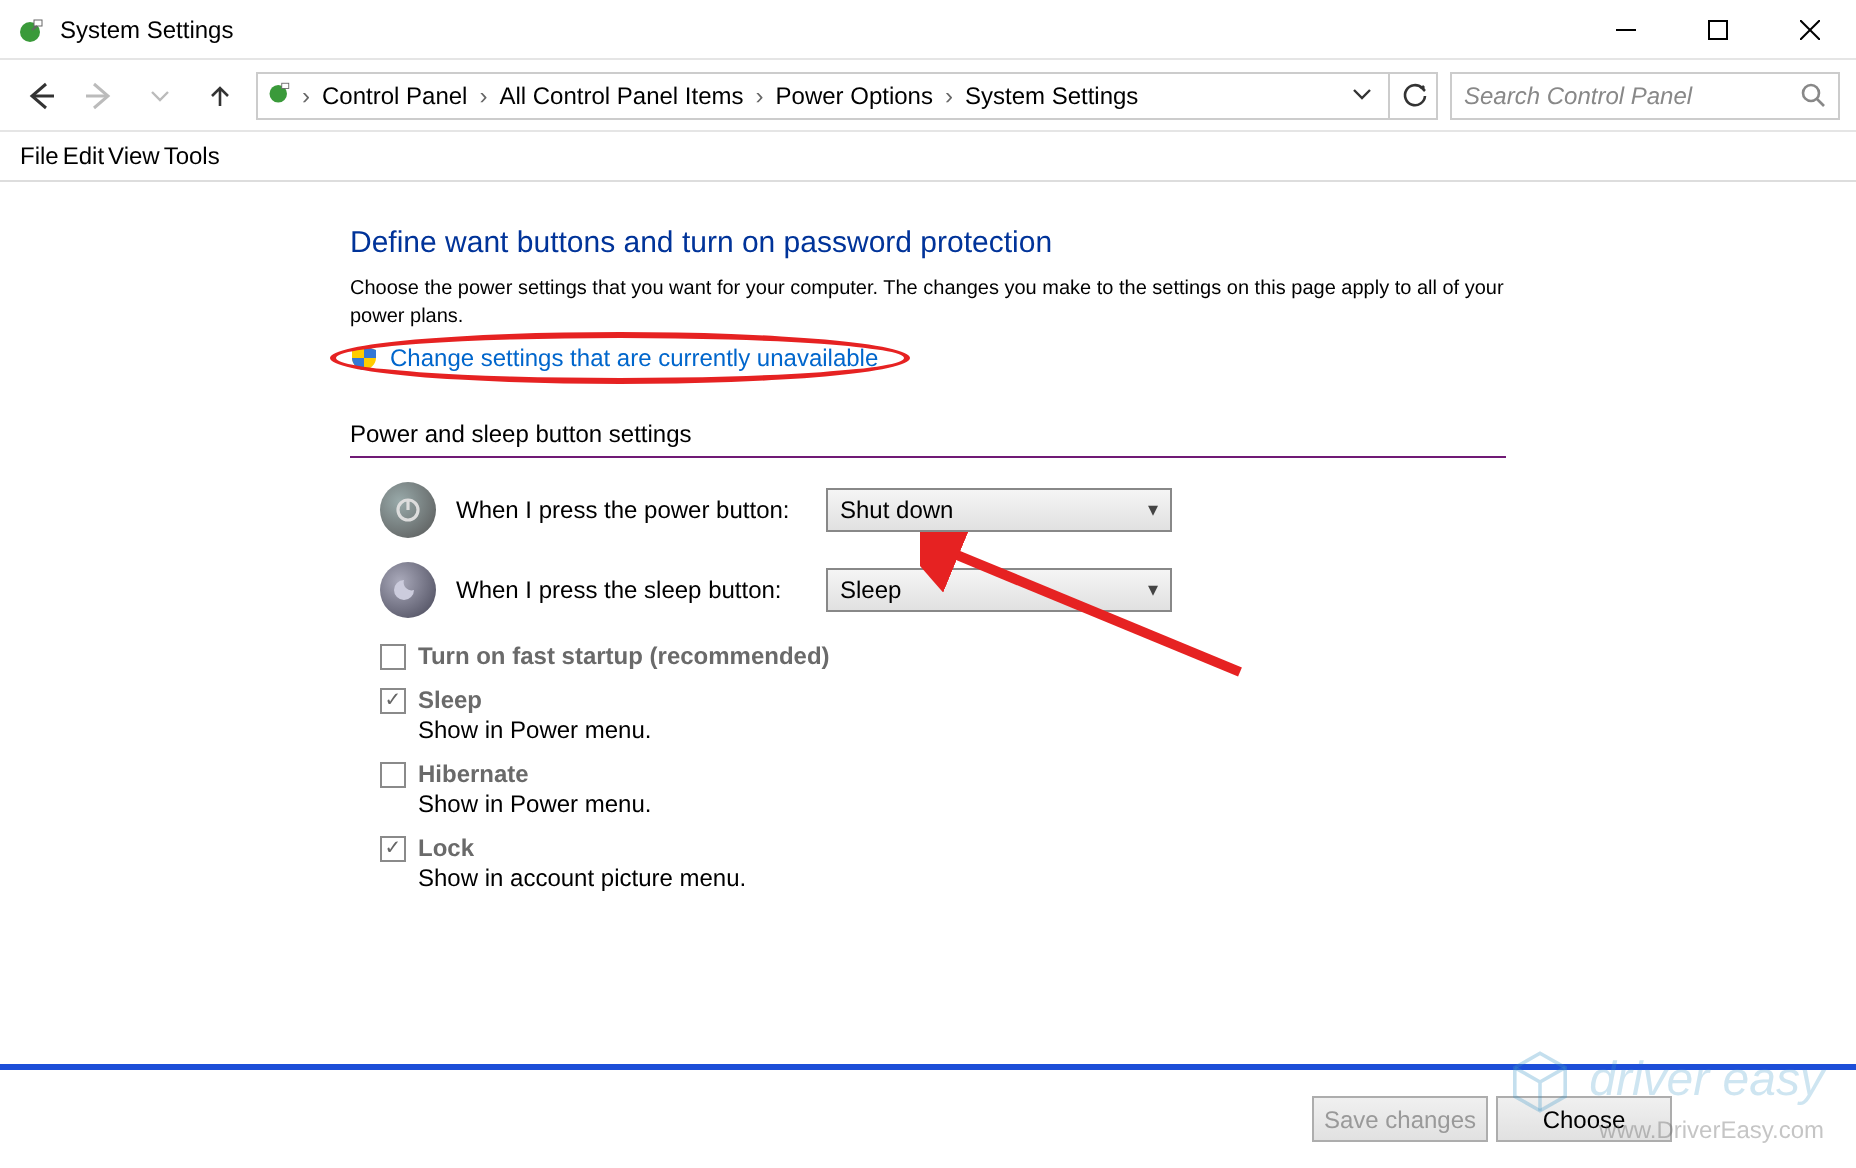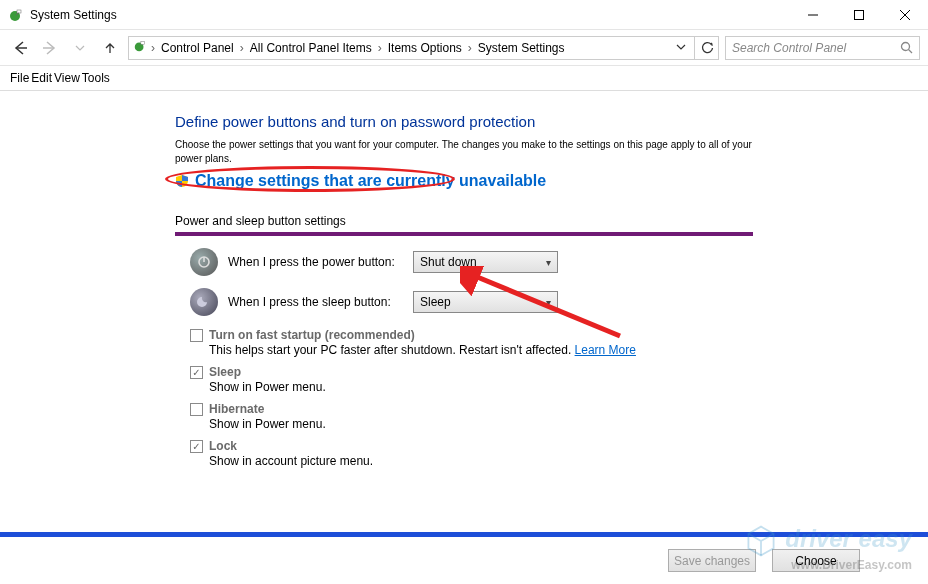--- a/index.html
+++ b/index.html
@@ -124,61 +124,60 @@
   .link-row {
     position: relative;
     display: inline-flex;
     align-items: center;
     gap: 6px;
     margin-bottom: 8px;
   }
   .link-row a {
     color: #0066cc;
     text-decoration: none;
-    font-size: 16px;
-    font-weight: bold;
+    font-size: 12px;
   }
   .uac-shield { width: 14px; height: 14px; display: inline-block; }
   .red-oval {
     position: absolute;
     border: 3px solid #e62222;
     border-radius: 50%/50%;
     left: -10px;
     top: -6px;
     width: 290px;
     height: 26px;
     pointer-events: none;
   }
   .section-head {
     font-size: 12px;
     margin-top: 16px;
     margin-bottom: 2px;
     padding-bottom: 4px;
-    border-bottom: 4px solid #701a75;
+    border-bottom: 1px solid #701a75;
   }
   .setting-row {
     display: flex;
     align-items: center;
     margin: 12px 0 12px 15px;
     gap: 10px;
   }
   .btn-icon {
     width: 28px; height: 28px;
     border-radius: 50%;
     display: flex; align-items: center; justify-content: center;
   }
   .btn-icon.power {
     background: radial-gradient(circle at 35% 35%, #9aa 0%, #555 100%);
   }
   .btn-icon.sleep {
     background: radial-gradient(circle at 35% 35%, #aab 0%, #445 100%);
   }
   .setting-label { width: 175px; font-size: 12px; }
   .combo {
-    width: 145px; height: 22px;
+    width: 173px; height: 22px;
     border: 1px solid #888;
     background: linear-gradient(#f5f5f5,#e1e1e1);
     display: flex;
     align-items: center;
     padding-left: 6px;
     font-size: 12px;
     position: relative;
   }
   .combo::after {
     content: "▾";
@@ -211,46 +210,46 @@
     align-items: center;
     justify-content: center;
     font-size: 10px;
     color: #666;
   }
   
   .bottom-bar {
     position: absolute;
     left: 0; right: 0;
     bottom: 10px;
-    border-top: 5px solid #1d4ed8;
+    border-top: 3px solid #1d4ed8;
     display: flex;
     justify-content: flex-end;
     align-items: center;
-    padding: 10px 68px 0 0;
-    gap: 16px;
+    padding: 10px 92px 0 0;
+    gap: 4px;
     height: 42px;
   }
   .bottom-bar button {
     min-width: 88px;
     height: 23px;
     border: 1px solid #adadad;
     background: linear-gradient(#f0f0f0,#e1e1e1);
     font-size: 12px;
     font-family: inherit;
   }
   .bottom-bar button.disabled { color: #999; }
   
   .watermark {
     position: absolute;
     right: 16px;
     bottom: 12px;
     font-size: 24px;
     color: rgba(60,150,200,.25);
     font-style: italic;
-    font-weight: 700;
+    font-weight: 400;
     pointer-events: none;
     text-align: right;
     line-height: 1.1;
   }
   .watermark small { display:block; font-size: 12px; color: rgba(90,90,90,.35); font-style: normal;}
   
   .arrow-ann {
     position: absolute;
     left: 460px;
     top: 175px;
@@ -317,21 +316,21 @@
       <svg width="14" height="14" viewBox="0 0 16 16">
           <circle cx="7" cy="9" r="5" fill="#3a9a3a"></circle>
           <rect x="9" y="3" width="4" height="3" fill="#fff" stroke="#666" stroke-width="0.5"></rect>
         </svg>
     </span>
     <span class="sep">›</span>
     <span class="crumb">Control Panel</span>
     <span class="sep">›</span>
     <span class="crumb">All Control Panel Items</span>
     <span class="sep">›</span>
-    <span class="crumb">Items Options</span>
+    <span class="crumb">Power Options</span>
     <span class="sep">›</span>
     <span class="crumb">System Settings</span>
     <span class="spacer"></span>
     <span class="chev"><svg width="10" height="10" fill="none" stroke="#333" stroke-width="1.2">
           <path d="M1 3 L5 7 L9 3"></path>
         </svg></span>
   </div>
   <div class="refresh-btn">
     <svg width="14" height="14" fill="none" stroke="#333" stroke-width="1.3">
         <path d="M11 3 A5 5 0 1 0 12.5 7"></path>
@@ -349,21 +348,21 @@
 
 <div class="menubar">
   <span>File</span>
   <span>Edit</span>
   <span>View</span>
   <span>Tools</span>
 </div>
 
 <div class="content">
   <div class="page">
-    <div class="page-title">Define power buttons and turn on password protection</div>
+    <div class="page-title">Define want buttons and turn on password protection</div>
     <div class="page-desc">Choose the power settings that you want for your computer. The changes you make to the settings on this page apply to all of your power plans.</div>
 
     <div class="link-row">
       <span class="uac-shield">
         <svg viewBox="0 0 14 14">
             <path d="M7 1 L13 3 V7 C13 10 10 13 7 13 C4 13 1 10 1 7 V3 Z" fill="#ffcc00"></path>
             <path d="M7 1 L13 3 V7 L7 7 Z" fill="#3478d6"></path>
             <path d="M1 7 L7 7 L7 13 C4 13 1 10 1 7 Z" fill="#3478d6"></path>
           </svg>
       </span>
@@ -398,21 +397,20 @@
         </div>
     </div>
 
 
     <div class="shutdown-list">
       <div class="check-item">
         <div class="hd">
           <span class="cb"></span>
           <b>Turn on fast startup (recommended)</b>
         </div>
-        <div class="sub"><span>This helps start your PC faster after shutdown. Restart isn't affected.</span> <a href="#">Learn More</a></div>
       </div>
       <div class="check-item">
         <div class="hd">
           <span class="cb">✓</span>
           <b>Sleep</b>
         </div>
         <div class="sub">Show in Power menu.</div>
       </div>
       <div class="check-item">
         <div class="hd">

